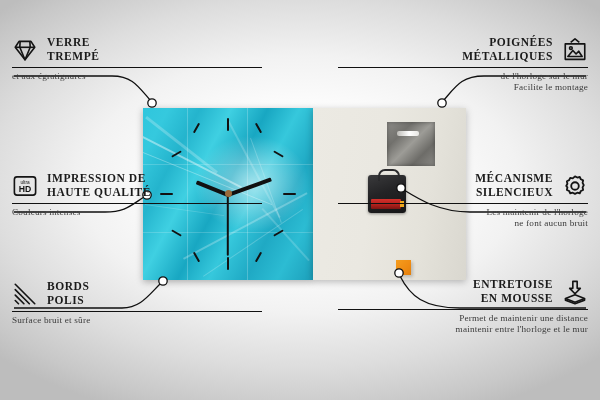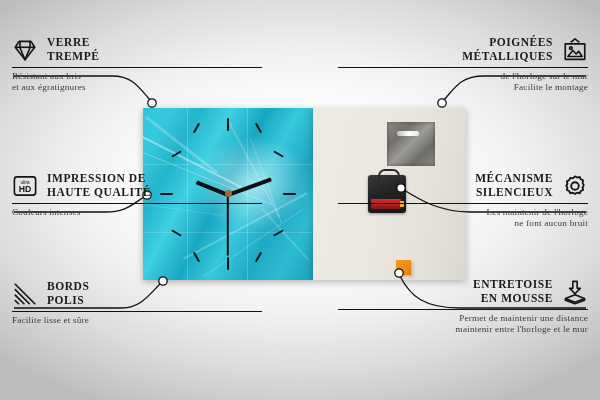--- a/index.html
+++ b/index.html
@@ -183,21 +183,20 @@
               <path d="M7.5 4 7.2 9.5M16.5 4l.3 5.5"></path>
         </g>
           </svg>
       </span>
       <div>
         <div class="co-title">VERRE</div>
         <div class="co-title">TREMPÉ</div>
       </div>
     </div>
     <div class="co-rule"></div>
-    <div class="co-sub">Résistant aux bris</div>
     <div class="co-sub">et aux égratignures</div>
   </div>
 
   <div class="callout left" style="top:172px">
     <div class="co-head">
       <span class="ico">
         <svg viewBox="0 0 24 24">
           <rect x="2.2" y="3.6" width="19.6" height="16.8" rx="2.4" fill="none" stroke="currentColor" stroke-width="1.5"></rect>
           <text x="12" y="10.2" text-anchor="middle" font-family="Liberation Sans, sans-serif" font-size="4.4" fill="currentColor">ultra</text>
           <text x="12" y="17.6" text-anchor="middle" font-family="Liberation Sans, sans-serif" font-size="8" font-weight="bold" fill="currentColor">HD</text>
@@ -223,21 +222,21 @@
               <path d="M3 18 L6 21"></path>
         </g>
           </svg>
       </span>
       <div>
         <div class="co-title">BORDS</div>
         <div class="co-title">POLIS</div>
       </div>
     </div>
     <div class="co-rule"></div>
-    <div class="co-sub">Facilite lisse et sûre</div>
+    <div class="co-sub">Surface bruit et sûre</div>
     <div class="co-sub"></div>
   </div>
 
   <div class="callout right" style="top:36px">
     <div class="co-head">
       <div>
         <div class="co-title">POIGNÉES</div>
         <div class="co-title">MÉTALLIQUES</div>
       </div>
       <span class="ico">

